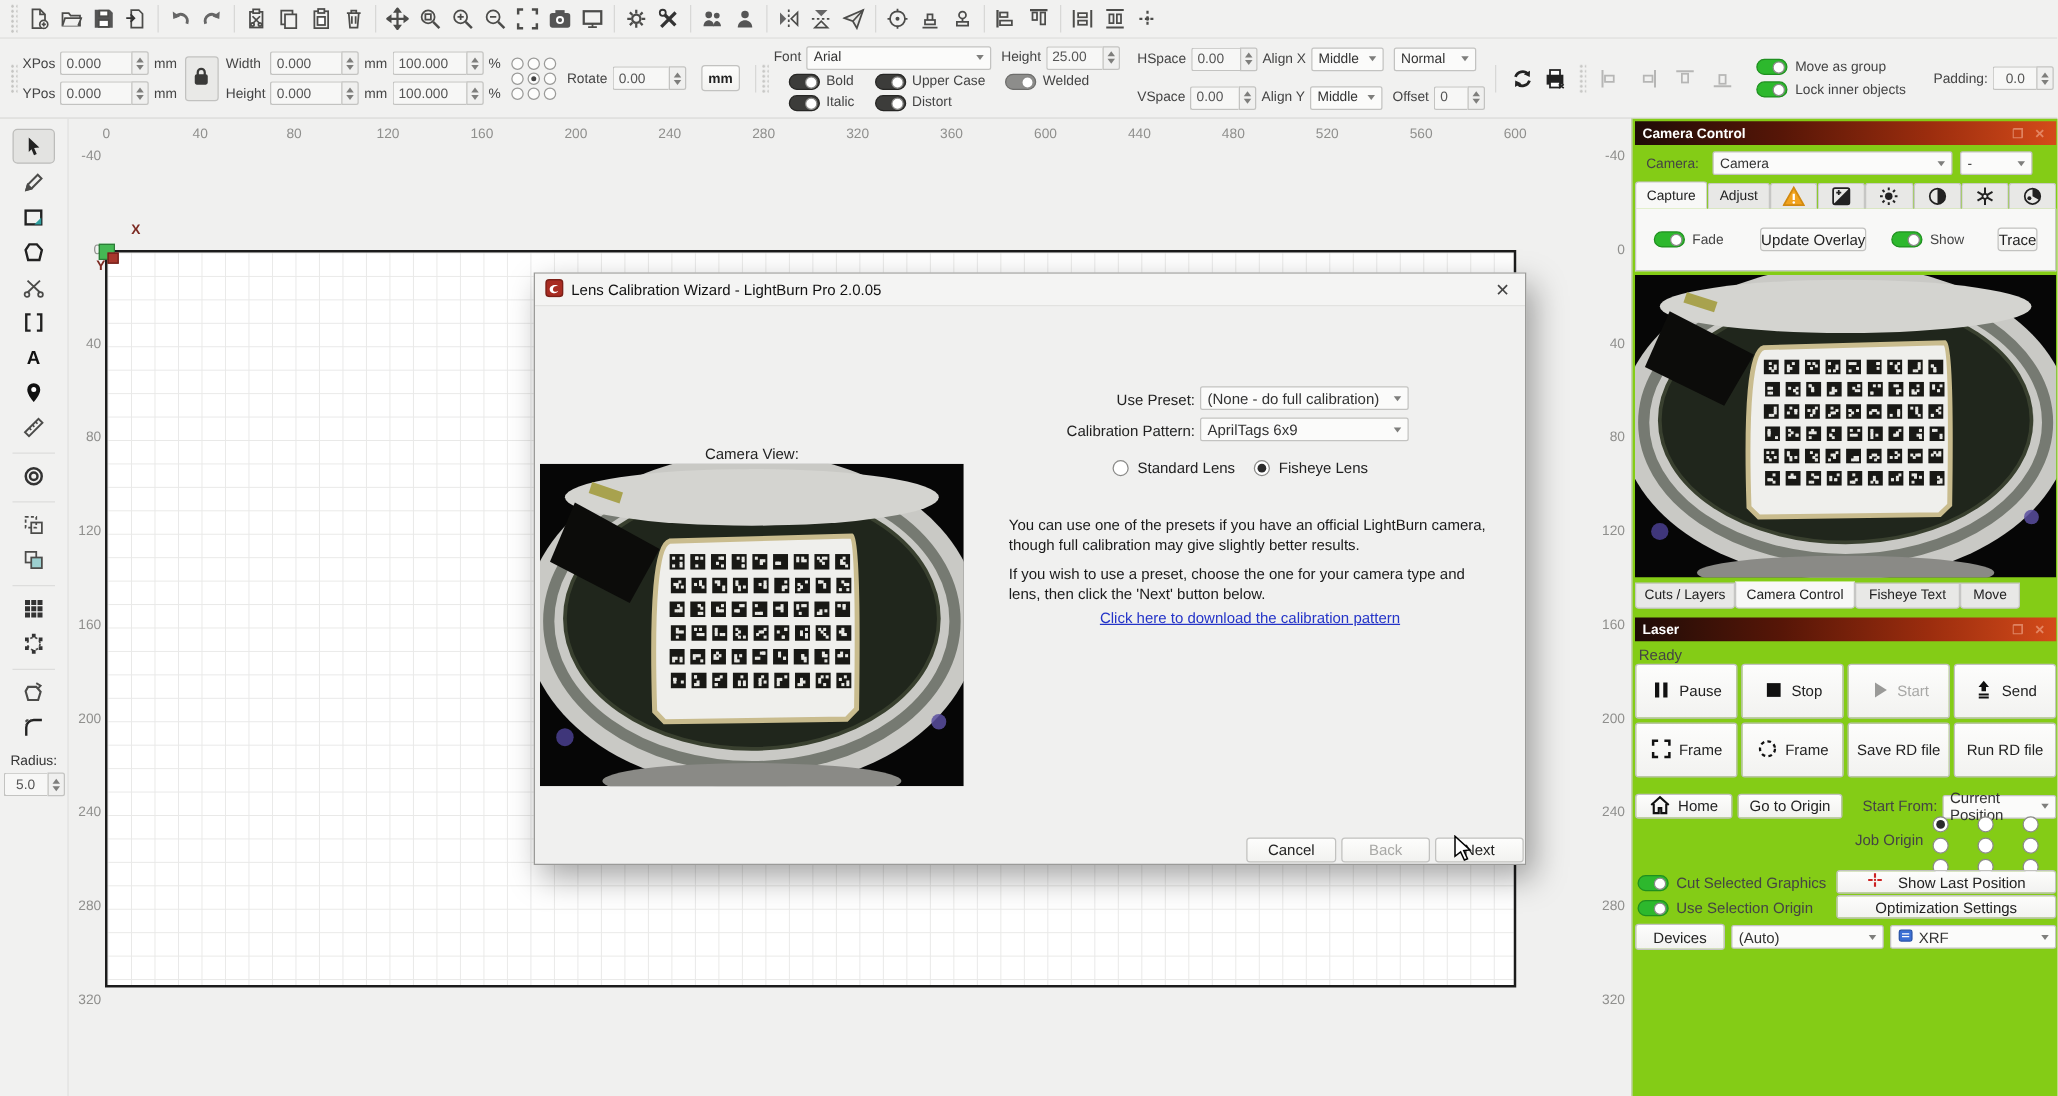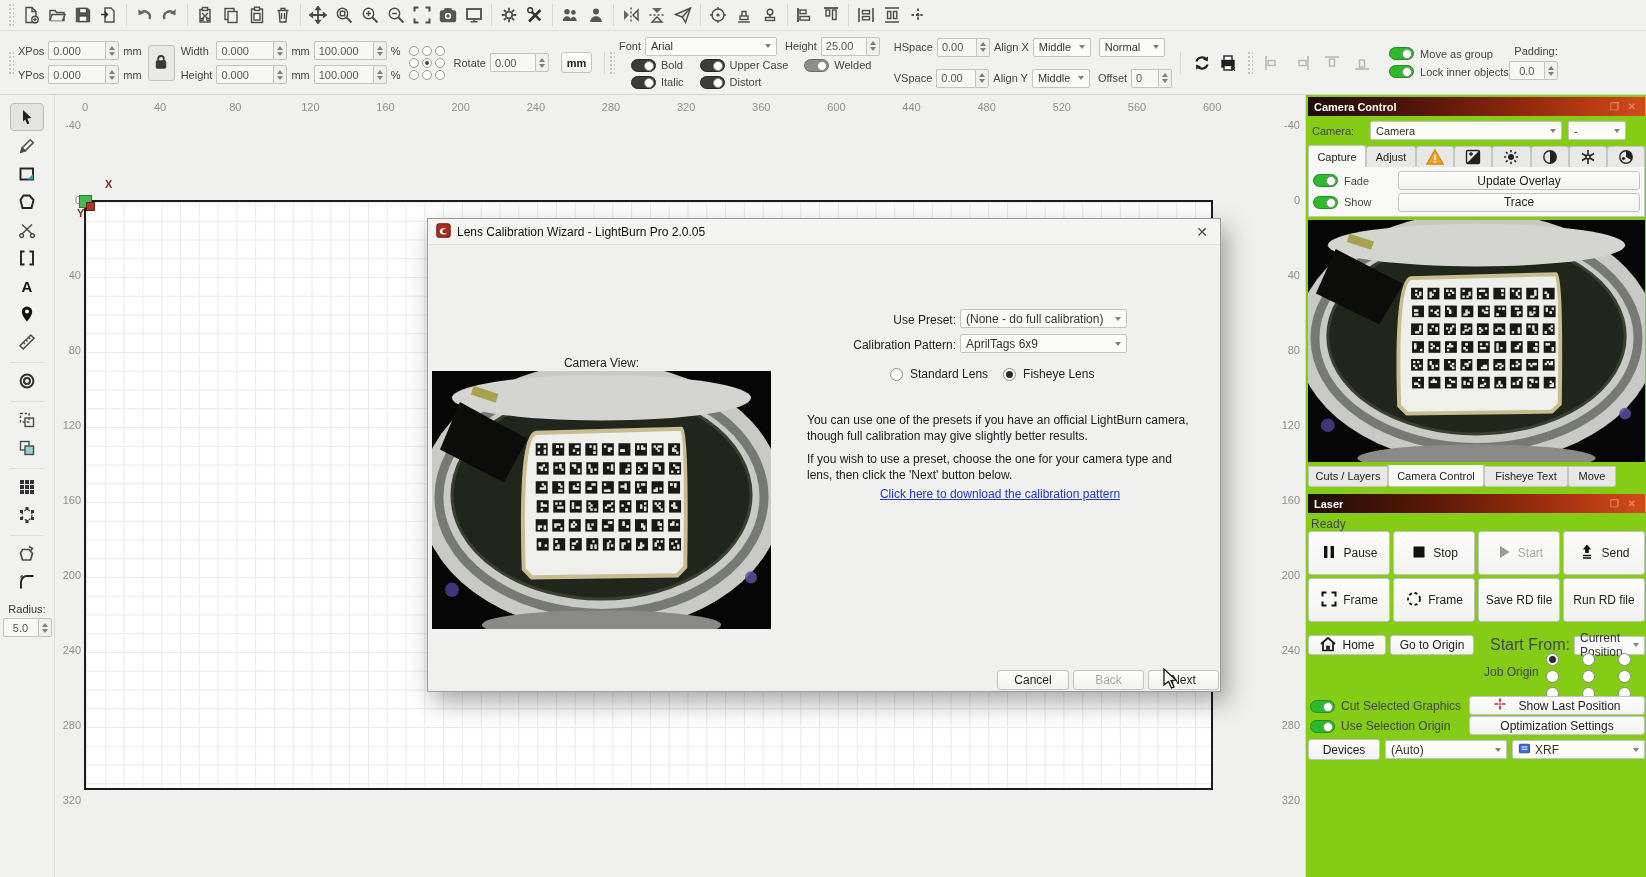--- a/index.html
+++ b/index.html
@@ -421,21 +421,21 @@
       </span>
     </span>
   <div class="btn" style="width:31px;height:21px;margin:0 8px;font-weight:bold">mm</div>
 
   <div class="sep"></div>
     <div class="handle"></div>
 
   <div style="display:flex;flex-direction:column;gap:3px">
     <div class="row" style="gap:4px">
       <span class="lbl">Font</span>
-      <span class="sel" style="width:132px">
+      <span class="sel" style="width:148px">
           <span>Arial</span>
           <span class="tri-d"></span>
         </span>
       <span class="lbl" style="margin-left:4px">Height</span>
       <span class="spin">
           <span class="val" style="width:36px">25.00</span>
           <span class="btns">
             <span class="tri-u"></span>
             <span class="tri-d"></span>
           </span>
@@ -578,21 +578,21 @@
         </span>
         <span class="lbl">Move as group</span>
       </span>
     <span class="row" style="gap:6px">
         <span class="tgl on">
           <span class="knob"></span>
         </span>
         <span class="lbl">Lock inner objects</span>
       </span>
   </div>
-  <div style="display:flex;flex-direction:column;gap:4px;align-items:flex-end">
+  <div style="display:flex;flex-direction:row;gap:4px;margin-left:22px;align-items:center">
     <span class="lbl">Padding:</span>
     <span class="spin">
         <span class="val" style="width:26px;justify-content:center">0.0</span>
         <span class="btns">
           <span class="tri-u"></span>
           <span class="tri-d"></span>
         </span>
       </span>
   </div>
 </div>
@@ -769,21 +769,21 @@
   <div class="axis-label" style="left:22px;top:112px">Y</div>
 </div>
 
 <div id="right-panel" class="abs">
 
   <div class="panel-header" style="top:2px">
     <span>Camera Control</span>
     <span class="winicons">❐ ✕</span>
   </div>
   <div class="row abs" style="left:6px;top:26px;gap:6px">
-    <span class="lbl" style="width:52px;text-align:left">Camera:</span>
+    <span class="lbl" style="width:52px;text-align:center">Camera:</span>
     <span class="sel" style="width:192px">
         <span>Camera</span>
         <span class="tri-d"></span>
       </span>
     <span class="sel" style="width:58px">
         <span>-</span>
         <span class="tri-d"></span>
       </span>
   </div>
   <div class="row abs" style="left:2px;top:50px;right:2px;height:22px">
@@ -824,21 +824,21 @@
         </span>
         <span class="tab" style="flex: 1 1 0%; height: 21px;">
           <svg width="18" height="18" viewBox="0 0 18 18" fill="none" stroke="#4c4c4a" stroke-width="1.4">
             <circle cx="9" cy="9" r="6.2" stroke="#222"></circle>
             <path d="M9 9L9 2.8A6.2 6.2 0 0 1 14.4 12z" fill="#222" stroke="none"></path>
             <circle cx="6.5" cy="10.5" r="1.6" fill="#222" stroke="none"></circle>
           </svg>
         </span>
       </span>
   </div>
-  <div class="abs" style="left:2px;top:72px;right:2px;height:50px;background:#f8f8f7;border:1px solid #c6c6c4;border-top:none;box-sizing:border-box;padding:3px 4px;display:flex;flex-direction:column;justify-content:space-around">
+  <div class="abs" style="left:2px;top:72px;right:2px;height:50px;background:#f8f8f7;border:1px solid #c6c6c4;border-top:none;box-sizing:border-box;padding:3px 4px;display:flex;flex-direction:row;justify-content:space-around">
     <div class="row" style="gap:6px">
       <span class="tgl on">
           <span class="knob"></span>
         </span>
       <span class="lbl" style="width:48px">Fade</span>
       <span class="btn lbtn" style="flex:1;height:19px">Update Overlay</span>
     </div>
     <div class="row" style="gap:6px">
       <span class="tgl on">
           <span class="knob"></span>
@@ -1244,21 +1244,21 @@
 
   <div class="row abs" style="left:2px;top:540px;right:2px;gap:4px">
     <span class="btn lbtn" style="width:78px;height:20px;gap:5px">
         <span><svg width="18" height="18" viewBox="0 0 18 18" fill="none" stroke="#4c4c4a" stroke-width="1.4">
             <path d="M2 9l7-6.2L16 9" stroke="#111" stroke-width="1.7"></path>
             <path d="M4 8v7.5h4v-4h2v4h4V8" stroke="#111" stroke-width="1.7"></path>
           </svg></span>
         <span>Home</span>
       </span>
     <span class="btn lbtn" style="width:84px;height:20px">Go to Origin</span>
-    <span class="lbl" style="margin-left:12px;font-size:16px">Start From:</span>
+    <span class="lbl" style="margin-left:12px;font-size:12px">Start From:</span>
     <span class="sel" style="flex:1;font-size:12px">
         <span>Current Position</span>
         <span class="tri-d"></span>
       </span>
   </div>
 
   <div class="abs lbl" style="left:178px;top:570px;font-size:12px">Job Origin</div>
   <div id="job-grid" style="left:240px;top:558px">
       <span class="radio checked"></span>
       <span class="radio"></span>

